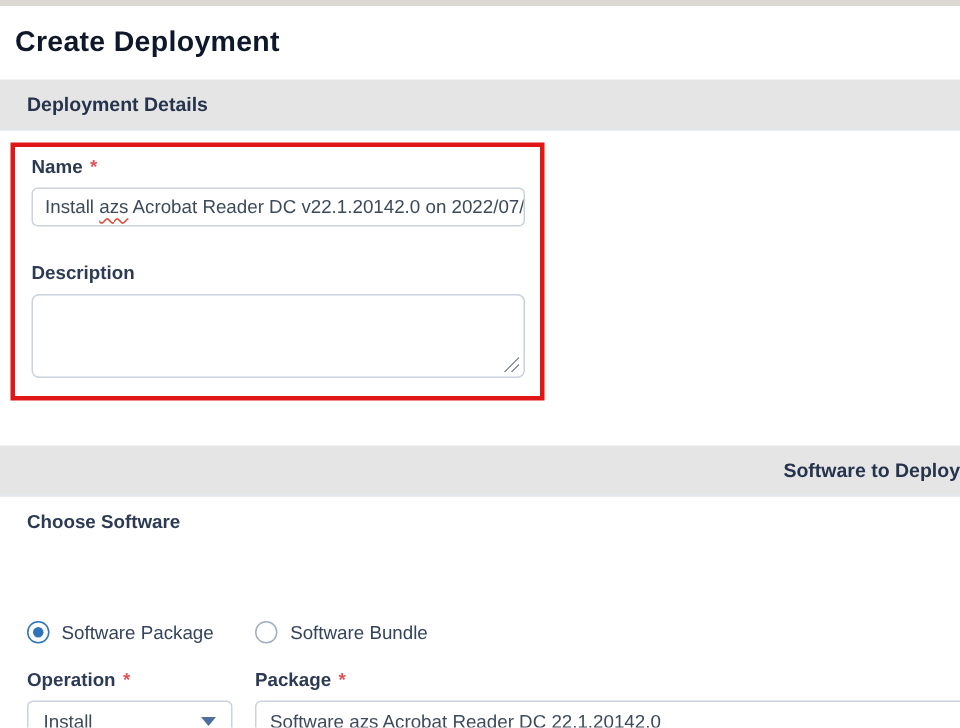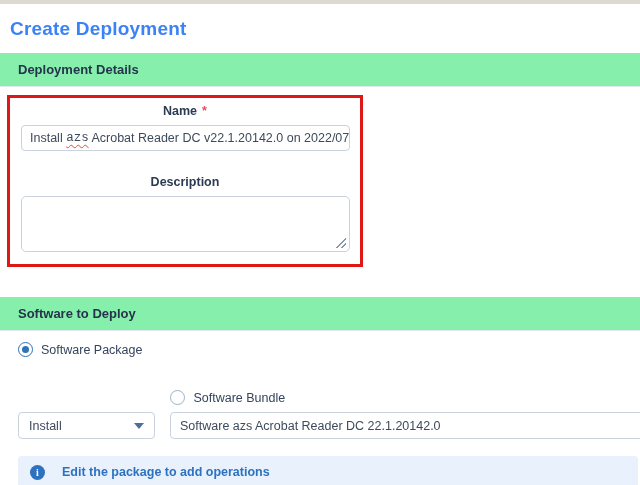--- a/index.html
+++ b/index.html
@@ -7,46 +7,45 @@
   body {
     font-family: "Liberation Sans", sans-serif;
     background: #ffffff;
     color: #2c3b53;
     position: relative;
   }
   .topbar { height: 4px; background: #dcd9d3; }
   .page-title {
     font-size: 19px;
     font-weight: bold;
-    color: #3b82f6;
+    color: #0f172a;
     padding: 14px 0 0 10px;
     letter-spacing: .2px;
     line-height: 22px;
   }
   .section-bar {
     height: 34px;
-    background: #86efac;
+    background: #e5e5e5;
     border-bottom: 1px solid #e3e8f0;
     display: flex;
     align-items: center;
     padding-left: 18px;
     font-size: 13px;
     font-weight: bold;
     color: #25334c;
   }
   .section-bar.first { margin-top: 13px; }
-  .section-bar.second { margin-top: 30px; }
+  .section-bar.second { margin-top: 30px; justify-content: flex-end; }
 
   .red-annotation {
     margin: 8px 0 0 7px;
     width: 356px;
     border: 3px solid #e01717;
     padding: 6px 11px 12px 11px;
     background: #fff;
-    text-align: center;
   }
   .field-label {
     font-size: 12.5px;
     font-weight: bold;
     color: #2c3b53;
     line-height: 14px;
   }
   .req { color: #e0535a; margin-left: 5px; font-weight: bold; }
 
   .text-input {
@@ -63,21 +62,20 @@
     color: #3e4a5b;
     white-space: pre;
     overflow: hidden;
   }
   .misspell {
     text-decoration: underline;
     text-decoration-style: wavy;
     text-decoration-color: #e04b3c;
     text-decoration-thickness: 1px;
     text-underline-offset: 3px;
-    font-family: Liberation Mono, monospace;
   }
   .desc-label { margin-top: 24px; }
   .textarea {
     margin-top: 7px;
     width: 329px;
     height: 56px;
     border: 1px solid #c9d2dd;
     border-radius: 5px;
     background: #fff;
     position: relative;
@@ -91,21 +89,21 @@
     background:
       linear-gradient(to bottom right,
         transparent 0 48%, #8a95a5 48% 56%, transparent 56% 72%,
         #8a95a5 72% 80%, transparent 80%);
   }
 
   .content { padding-left: 18px; }
   .choose-label { margin-top: 10px; }
   .radio-row {
     display: flex;
-    align-items: flex-start;
+    align-items: flex-end;
     margin-top: 11px;
     font-size: 12.5px;
     color: #35445c;
   }
   .radio-option { display: flex; align-items: center; }
   .radio-option + .radio-option { margin-left: 28px; margin-top: 48px; }
   .radio {
     width: 15px; height: 15px;
     border-radius: 50%;
     border: 1px solid #9fb0c4;
@@ -221,32 +219,41 @@
     <span></span>
     <div class="resize-handle"></div>
   </div>
 </div>
 
 <div class="section-bar second">
   <span>Software to Deploy</span>
 </div>
 
 <div class="content">
+  <div class="field-label choose-label">Choose Software</div>
 
   <div class="radio-row">
     <div class="radio-option">
       <span class="radio selected"></span>
       <span>Software Package</span>
     </div>
     <div class="radio-option">
       <span class="radio"></span>
       <span>Software Bundle</span>
     </div>
   </div>
 
+  <div class="op-labels">
+    <div class="col1 field-label">
+      <span>Operation</span><span class="req">*</span>
+    </div>
+    <div class="field-label">
+      <span>Package</span><span class="req">*</span>
+    </div>
+  </div>
 
   <div class="op-row">
     <div class="select">
       <span>Install</span>
       <span class="caret"></span>
     </div>
     <div class="package-wrap">
       <div class="package-input">
         <span>Software azs Acrobat Reader DC 22.1.20142.0</span>
       </div>

